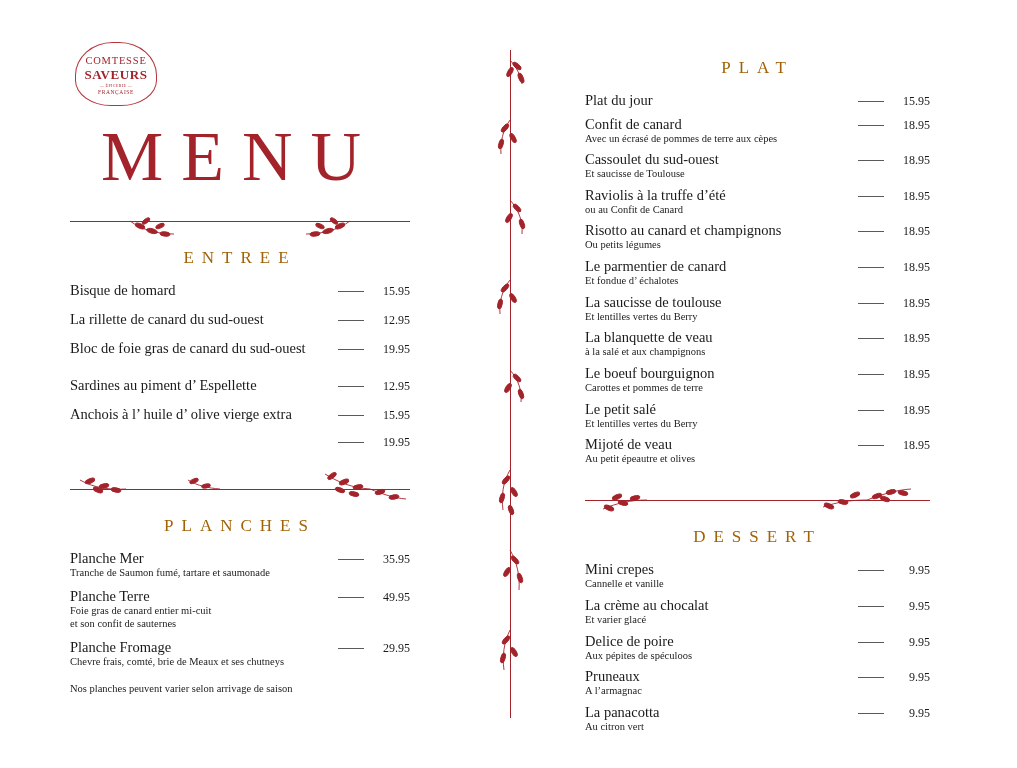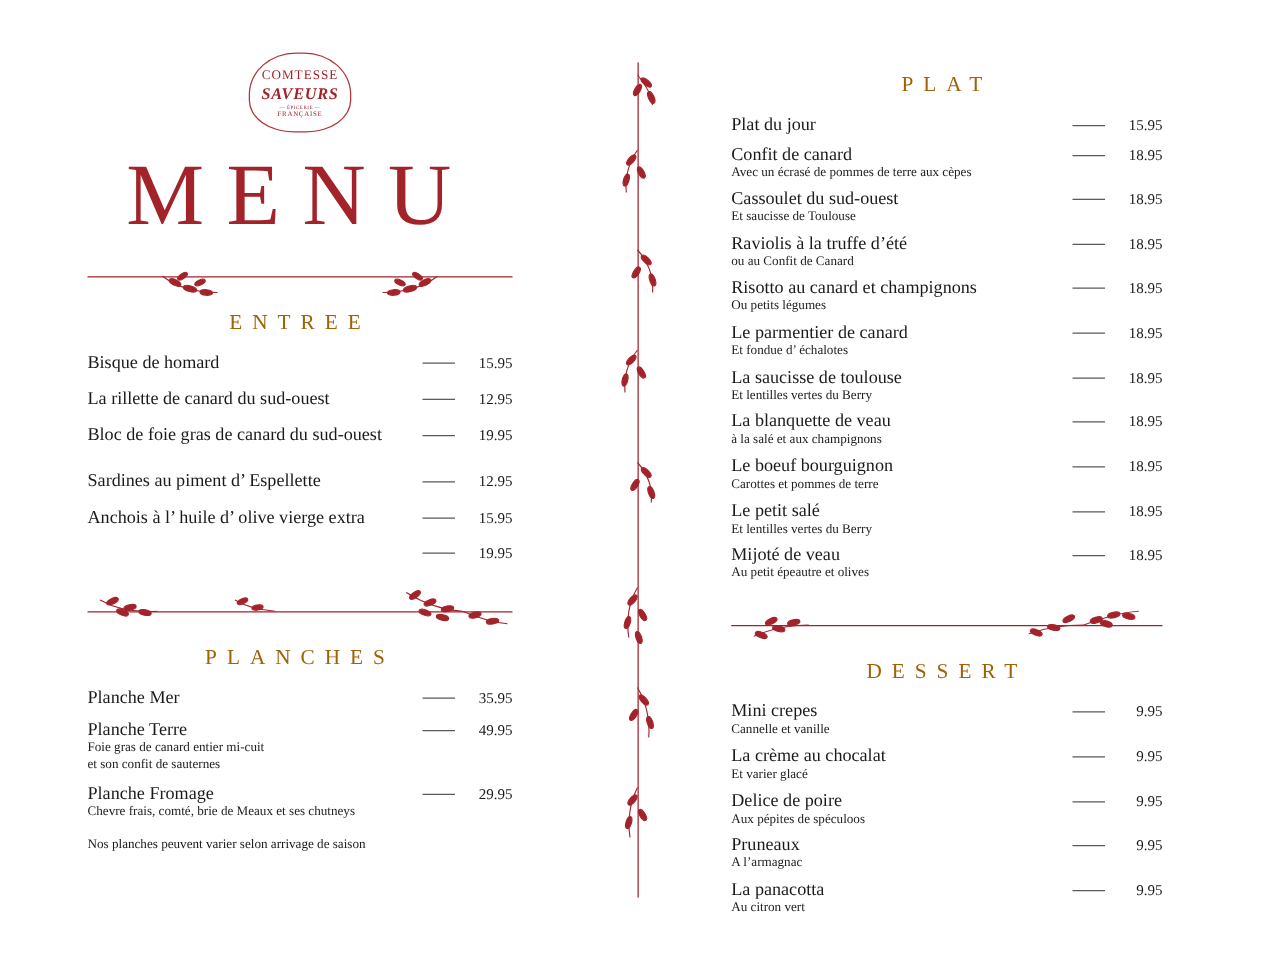--- a/index.html
+++ b/index.html
@@ -32,21 +32,21 @@
     position: absolute;
     left: 585px;
     top: 40px;
     width: 345px;
   }
 
   
   .logo-wrap {
     width: 100%;
     display: flex;
-    justify-content: center;
+    justify-content: flex-start;
     margin-bottom: 4px;
   }
   .logo {
     position: relative;
     width: 92px;
     height: 72px;
     color: #a3232b;
     text-align: center;
   }
   .logo .ring {
@@ -67,21 +67,20 @@
     letter-spacing: 0.8px;
     font-family: "Liberation Serif", serif;
   }
   .logo .l2 {
     position: absolute;
     left: 0; right: 0;
     top: 27px;
     font-size: 13px;
     letter-spacing: 0.6px;
     font-weight: bold;
-    font-style: italic;
   }
   .logo .l3 {
     position: absolute;
     left: 0; right: 0;
     top: 43px;
     font-size: 4px;
     letter-spacing: 0.4px;
   }
   .logo .l4 {
     position: absolute;
@@ -330,20 +329,21 @@
     <div class="section-head">PLANCHES</div>
 
     <div class="planches">
 
       <div class="item">
         <div class="item-row">
           <span class="item-name">Planche Mer</span>
           <span class="leader"></span>
           <span class="item-price">35.95</span>
         </div>
+        <div class="item-desc">Tranche de Saumon fumé, tartare et saumonade</div>
       </div>
 
       <div class="item">
         <div class="item-row">
           <span class="item-name">Planche Terre</span>
           <span class="leader"></span>
           <span class="item-price">49.95</span>
         </div>
         <div class="item-desc" style="white-space:pre-line">Foie gras de canard entier mi-cuit
 et son confit de sauternes</div>

